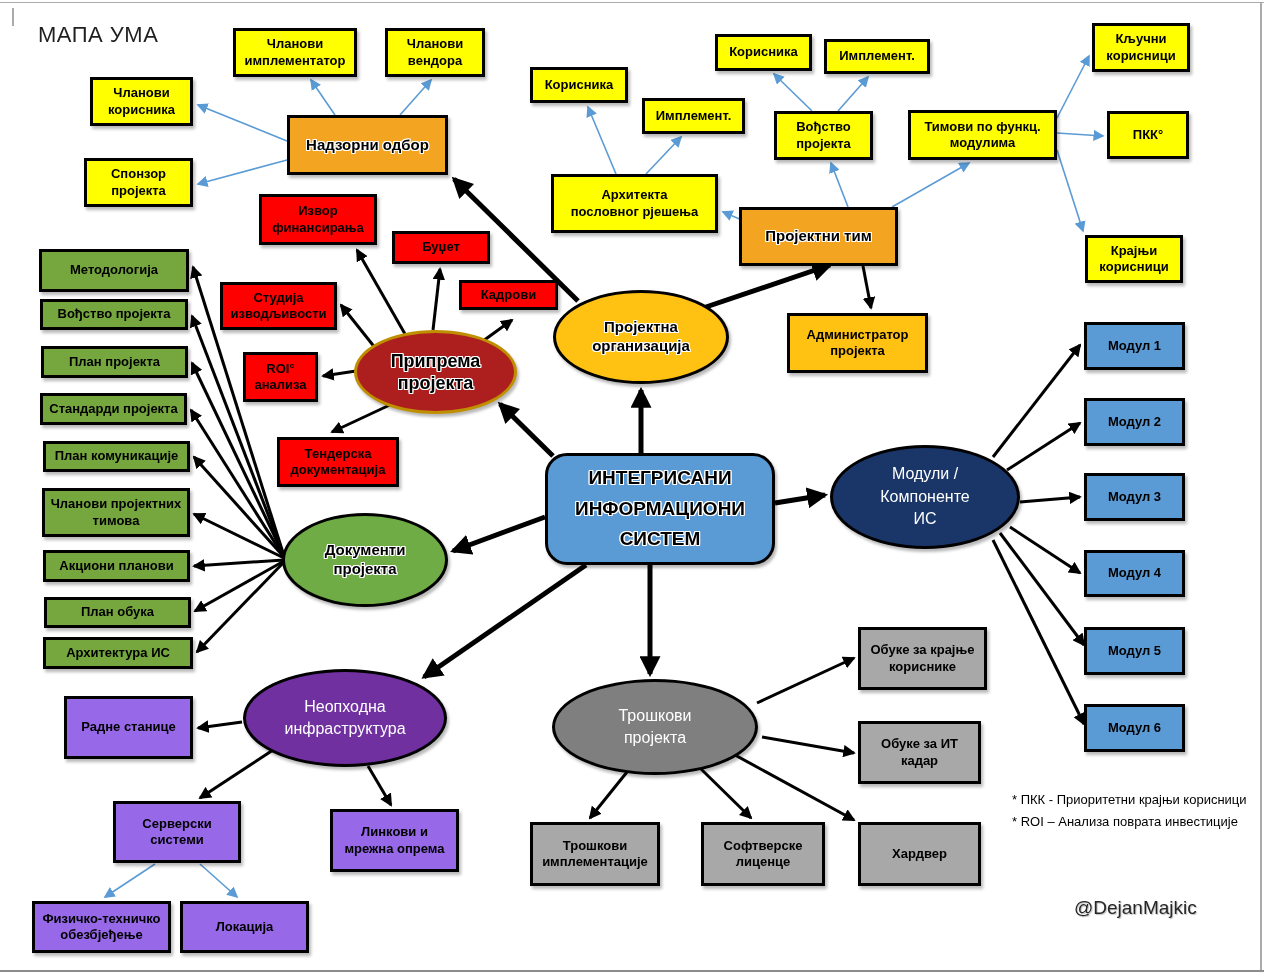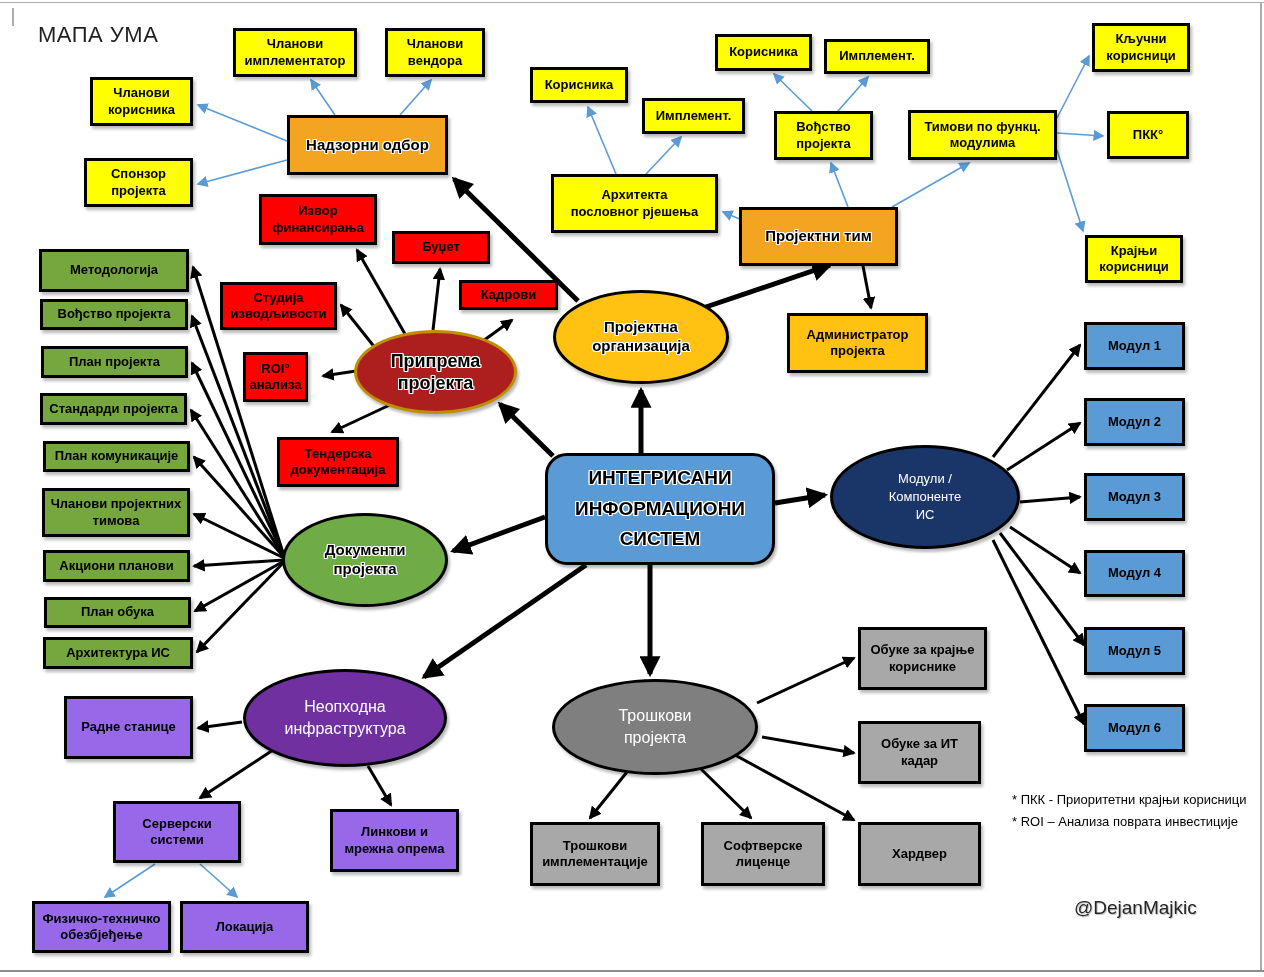--- a/index.html
+++ b/index.html
@@ -131,21 +131,21 @@
 корисници</div>
     <div class="node rect txt-outline" style="left: 739px; top: 207px; width: 159px; height: 59px; background: rgb(243, 165, 33); font-size: 15px;">Пројектни тим</div>
     <div class="node rect" style="left: 787px; top: 313px; width: 141px; height: 60px; background: rgb(255, 193, 18);">Администратор
 пројекта</div>
     <div class="node rect" style="left: 259px; top: 194px; width: 118px; height: 51px; background: rgb(255, 0, 0);">Извор
 финансирања</div>
     <div class="node rect" style="left: 392px; top: 231px; width: 98px; height: 33px; background: rgb(255, 0, 0);">Буџет</div>
     <div class="node rect" style="left: 459px; top: 280px; width: 99px; height: 30px; background: rgb(255, 0, 0);">Кадрови</div>
     <div class="node rect" style="left: 220px; top: 282px; width: 117px; height: 48px; background: rgb(255, 0, 0);">Студија
 изводљивости</div>
-    <div class="node rect" style="left: 243px; top: 352px; width: 65px; height: 50px; background: rgb(255, 0, 0);">ROI°
+    <div class="node rect" style="left: 243px; top: 352px; width: 75px; height: 50px; background: rgb(255, 0, 0);">ROI°
 анализа</div>
     <div class="node rect" style="left: 277px; top: 437px; width: 122px; height: 50px; background: rgb(255, 0, 0);">Тендерска
 документација</div>
     <div class="node ellipse txt-outline" style="left: 354px; top: 330px; width: 163px; height: 84px; background: rgb(173, 31, 31); border-color: rgb(191, 143, 0); font-size: 18px;">Припрема
 пројекта</div>
     <div class="node ellipse txt-outline" style="left: 553px; top: 290px; width: 176px; height: 94px; background: rgb(255, 193, 18); font-size: 15px;">Пројектна
 организација</div>
     <div class="node rect" style="left: 39px; top: 249px; width: 150px; height: 43px; background: rgb(118, 167, 63);">Методологија</div>
     <div class="node rect" style="left: 40px; top: 299px; width: 148px; height: 31px; background: rgb(118, 167, 63);">Вођство пројекта</div>
     <div class="node rect" style="left: 41px; top: 346px; width: 147px; height: 32px; background: rgb(118, 167, 63);">План пројекта</div>
@@ -154,21 +154,21 @@
     <div class="node rect" style="left: 42px; top: 488px; width: 148px; height: 49px; background: rgb(118, 167, 63);">Чланови пројектних
 тимова</div>
     <div class="node rect" style="left: 43px; top: 550px; width: 147px; height: 32px; background: rgb(118, 167, 63);">Акциони планови</div>
     <div class="node rect" style="left: 44px; top: 597px; width: 147px; height: 31px; background: rgb(118, 167, 63);">План обука</div>
     <div class="node rect" style="left: 43px; top: 637px; width: 150px; height: 32px; background: rgb(118, 167, 63);">Архитектура ИС</div>
     <div class="node ellipse txt-outline" style="left: 282px; top: 513px; width: 166px; height: 94px; background: rgb(111, 172, 69); font-size: 15px;">Документи
 пројекта</div>
     <div class="node rounded txt-outline" style="left: 545px; top: 453px; width: 230px; height: 112px; background: rgb(91, 155, 213); font-size: 19px; line-height: 1.6;">ИНТЕГРИСАНИ
 ИНФОРМАЦИОНИ
 СИСТЕМ</div>
-    <div class="node ellipse txt-white" style="left: 830px; top: 445px; width: 190px; height: 104px; background: rgb(26, 54, 104); font-size: 13px; line-height: 1.4;">Модули /
+    <div class="node ellipse txt-white" style="left: 830px; top: 445px; width: 190px; height: 104px; background: rgb(26, 54, 104); font-size: 16px; line-height: 1.4;">Модули /
 Компоненте
 ИС</div>
     <div class="node rect" style="left: 1084px; top: 322px; width: 101px; height: 48px; background: rgb(91, 155, 213);">Модул 1</div>
     <div class="node rect" style="left: 1084px; top: 398px; width: 101px; height: 48px; background: rgb(91, 155, 213);">Модул 2</div>
     <div class="node rect" style="left: 1084px; top: 473px; width: 101px; height: 48px; background: rgb(91, 155, 213);">Модул 3</div>
     <div class="node rect" style="left: 1084px; top: 550px; width: 101px; height: 47px; background: rgb(91, 155, 213);">Модул 4</div>
     <div class="node rect" style="left: 1084px; top: 627px; width: 101px; height: 48px; background: rgb(91, 155, 213);">Модул 5</div>
     <div class="node rect" style="left: 1084px; top: 704px; width: 101px; height: 48px; background: rgb(91, 155, 213);">Модул 6</div>
     <div class="node ellipse txt-white" style="left: 243px; top: 669px; width: 204px; height: 98px; background: rgb(112, 48, 160); font-size: 16px; line-height: 1.4;">Неопходна
 инфраструктура</div>

